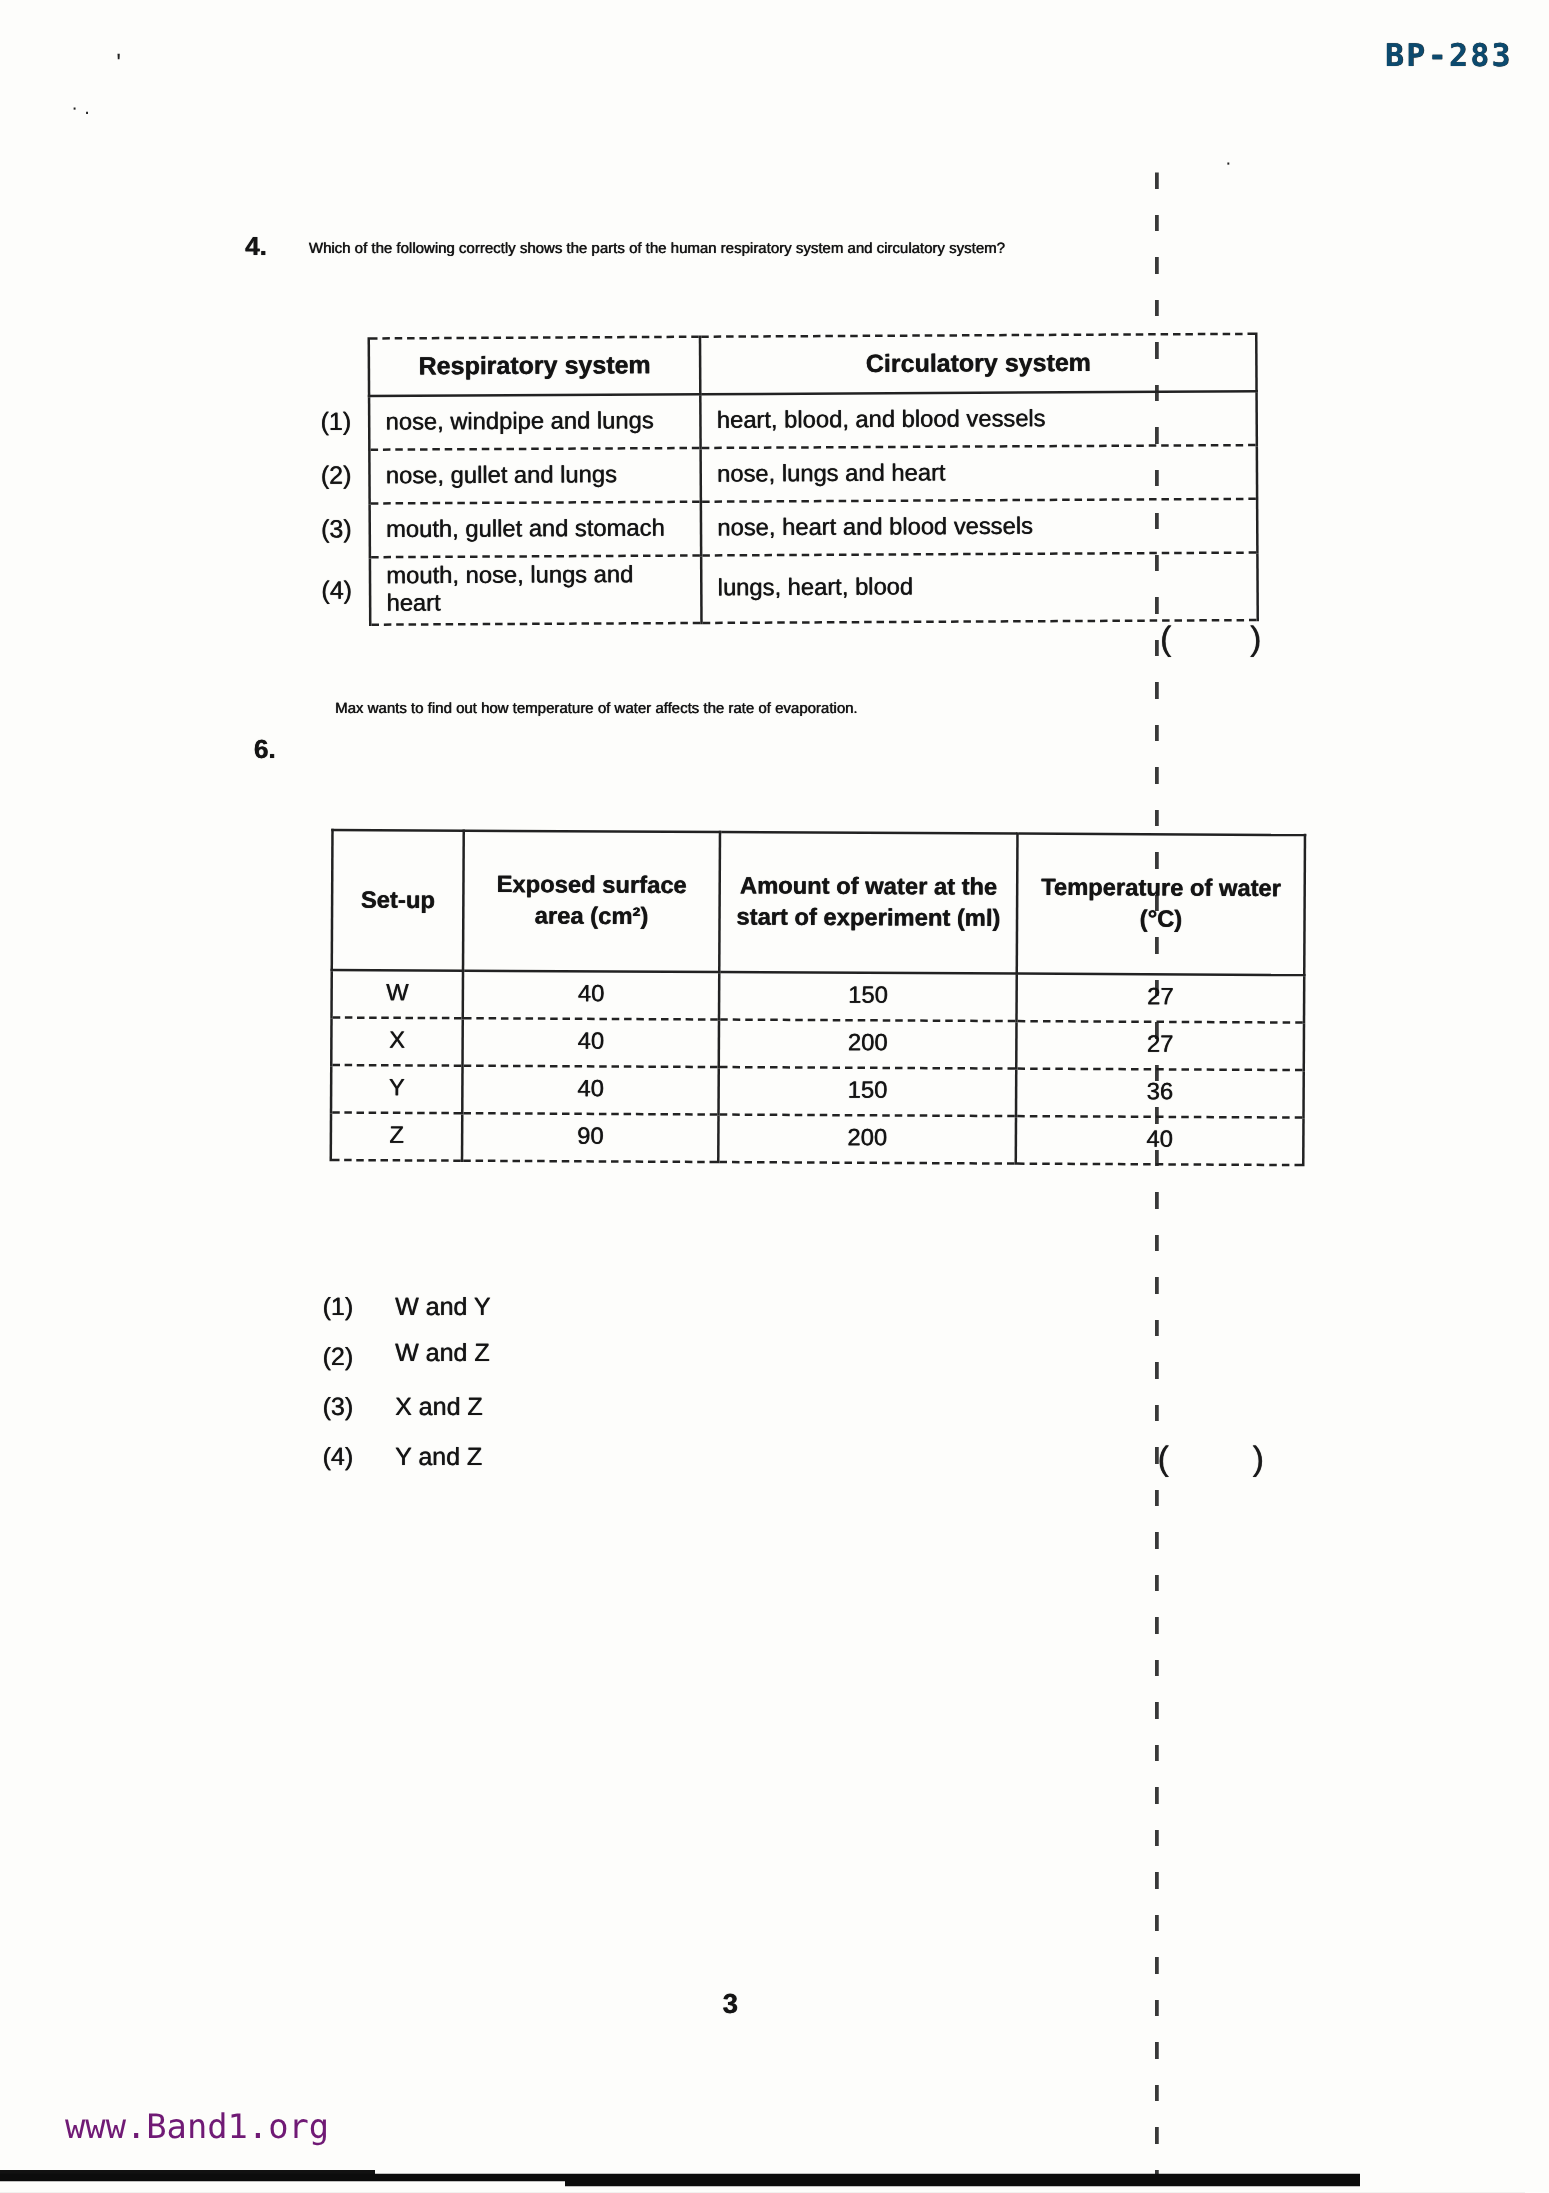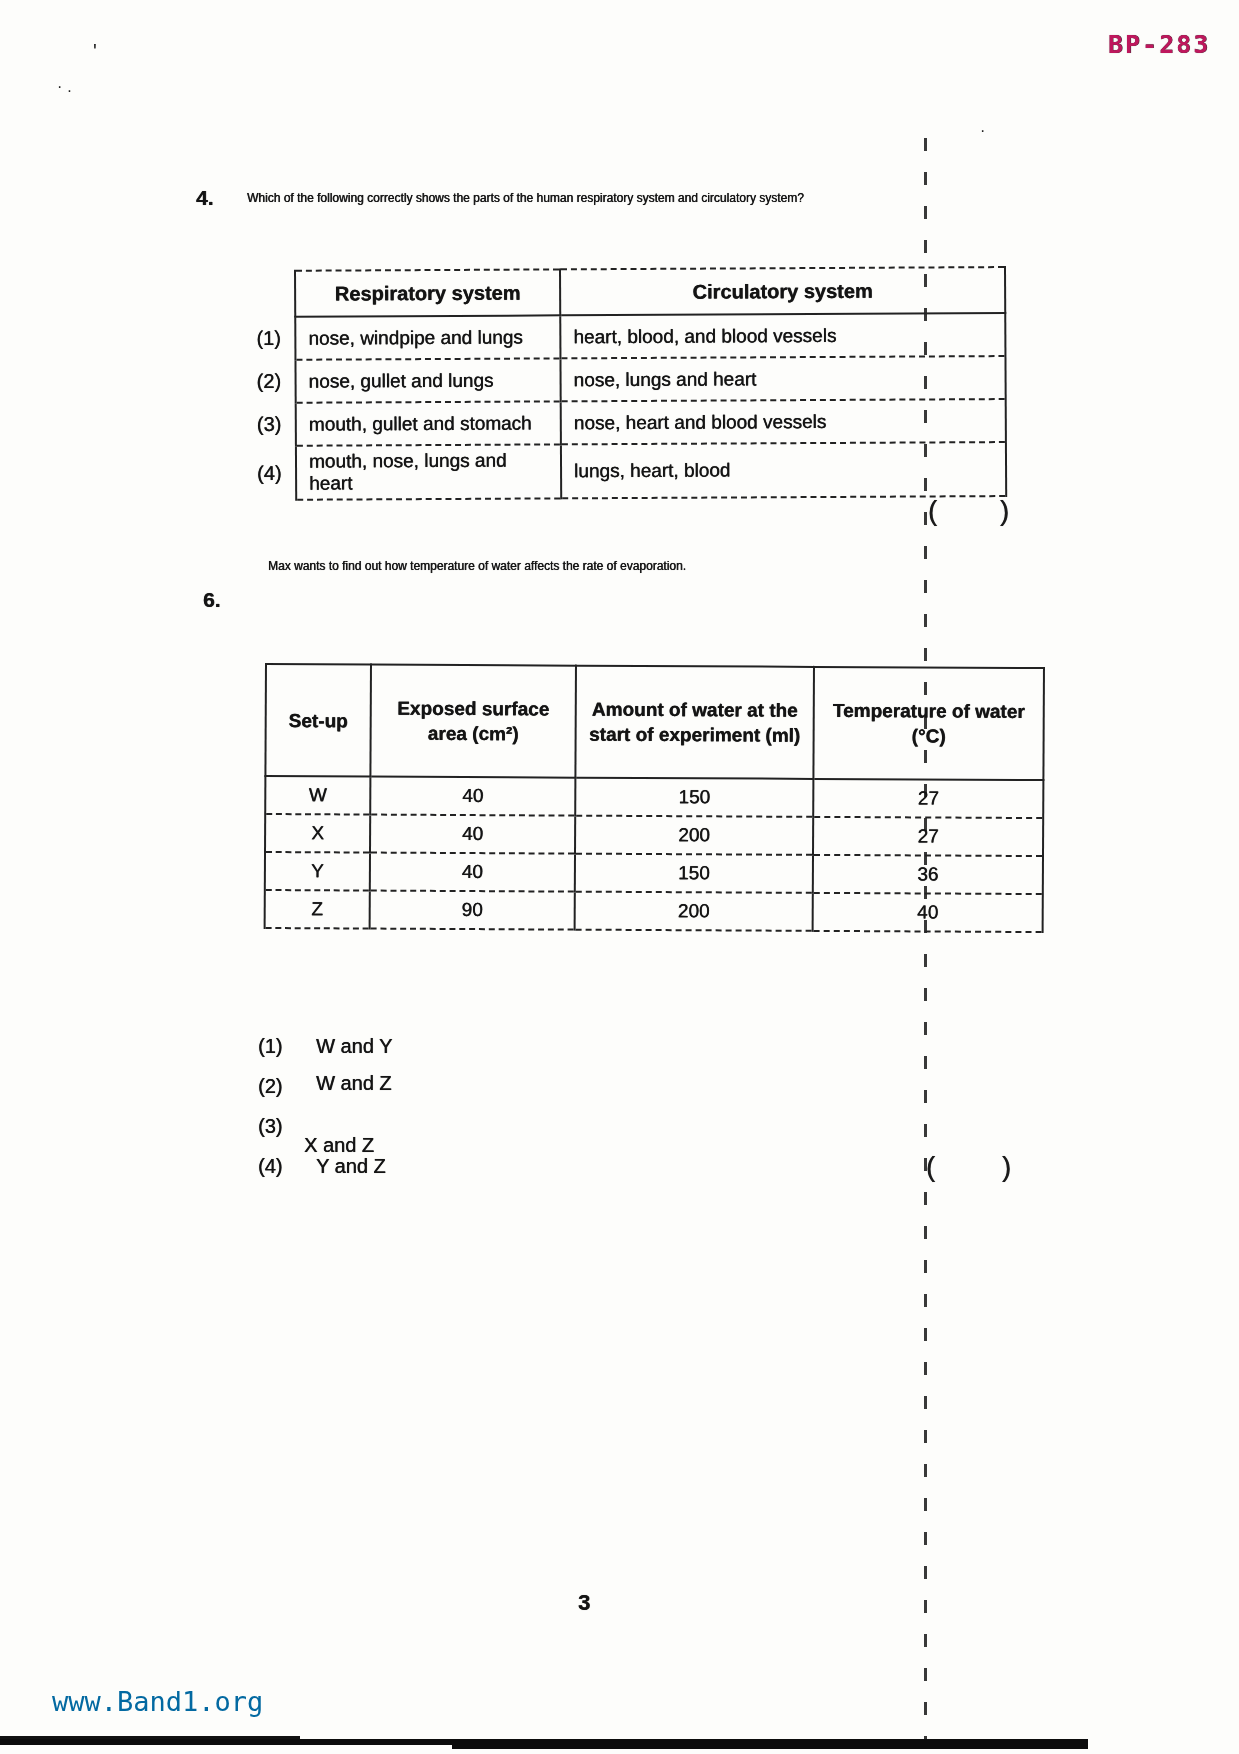--- a/index.html
+++ b/index.html
@@ -10,21 +10,21 @@
     background:#fdfdfb;
     overflow:hidden;
     font-family:"Liberation Sans", sans-serif;
     color:#141414;
   }
   .ink{ text-shadow:0.4px 0 0 rgba(10,10,10,.75), 0 0 0.7px rgba(20,20,20,.6); }
   .abs{ position:absolute; }
 
   .doc-code{
     font-family:"DejaVu Sans Mono", monospace;
-    font-weight:bold; font-size:25px; letter-spacing:2px; color:#be185d;
+    font-weight:bold; font-size:25px; letter-spacing:2px; color:#0c4a6e;
   }
   .qnum{ font-size:21px; font-weight:bold; }
   .qtext{ font-size:12px; line-height:29px; }
 
   
   table{ border-collapse:collapse; table-layout:fixed; }
   #t1{ transform:rotate(-0.3deg); transform-origin:left top; }
   #t1 th, #t1 td{
     border:2px solid #222; font-size:19px; vertical-align:middle;
     padding:4px 6px 4px 12px; text-align:left; color:#141414;
@@ -49,21 +49,21 @@
   #t2 tr.hdr{ height:112px; }
   #t2 tbody tr{ height:38px; }
   #t2 tbody td{ border-top-style:dashed; border-bottom-style:dashed; }
 
   .bracket{ font-size:27px; color:#1a1a1a; }
   .opt-label, .opt-text{ font-size:20px; }
 
   .page-num{ font-size:22px; font-weight:bold; }
   .website{
     font-family:"DejaVu Sans Mono", monospace;
-    font-size:27px; color:#0369a1;
+    font-size:27px; color:#701a75;
   }
 
   
   .vdash{
     left:924px; top:138px; width:3px; height:1612px;
     background:repeating-linear-gradient(180deg,#161616 0 13px,transparent 13px 34px);
     opacity:.85;
   }
   .bottom-bar{ left:0; top:1739px; width:1088px; height:6px; background:#0c0c0c; }
   .bottom-bar2{ left:452px; top:1744px; width:636px; height:5px; background:#0c0c0c; }
@@ -172,21 +172,21 @@
   </table>
 
 
   <div class="abs opt-label ink" style="left:258px; top:1035px;">(1)</div>
   <div class="abs opt-text ink" style="left:316px; top:1035px;">W and Y</div>
 
   <div class="abs opt-label ink" style="left:258px; top:1075px;">(2)</div>
   <div class="abs opt-text ink" style="left:316px; top:1072px;">W and Z</div>
 
   <div class="abs opt-label ink" style="left:258px; top:1115px;">(3)</div>
-  <div class="abs opt-text ink" style="left:304px; top:1115px;margin-top:19px;">X and Z</div>
+  <div class="abs opt-text ink" style="left:316px; top:1115px;">X and Z</div>
 
   <div class="abs opt-label ink" style="left:258px; top:1155px;">(4)</div>
   <div class="abs opt-text ink" style="left:316px; top:1155px;">Y and Z</div>
 
   <div class="abs bracket ink" style="left:926px; top:1152px;">(</div>
   <div class="abs bracket ink" style="left:1002px; top:1152px;">)</div>
 
   <div class="abs page-num ink" style="left:578px; top:1590px;">3</div>
   <div class="abs website" style="left:52px; top:1686px;">www.Band1.org</div>
 

